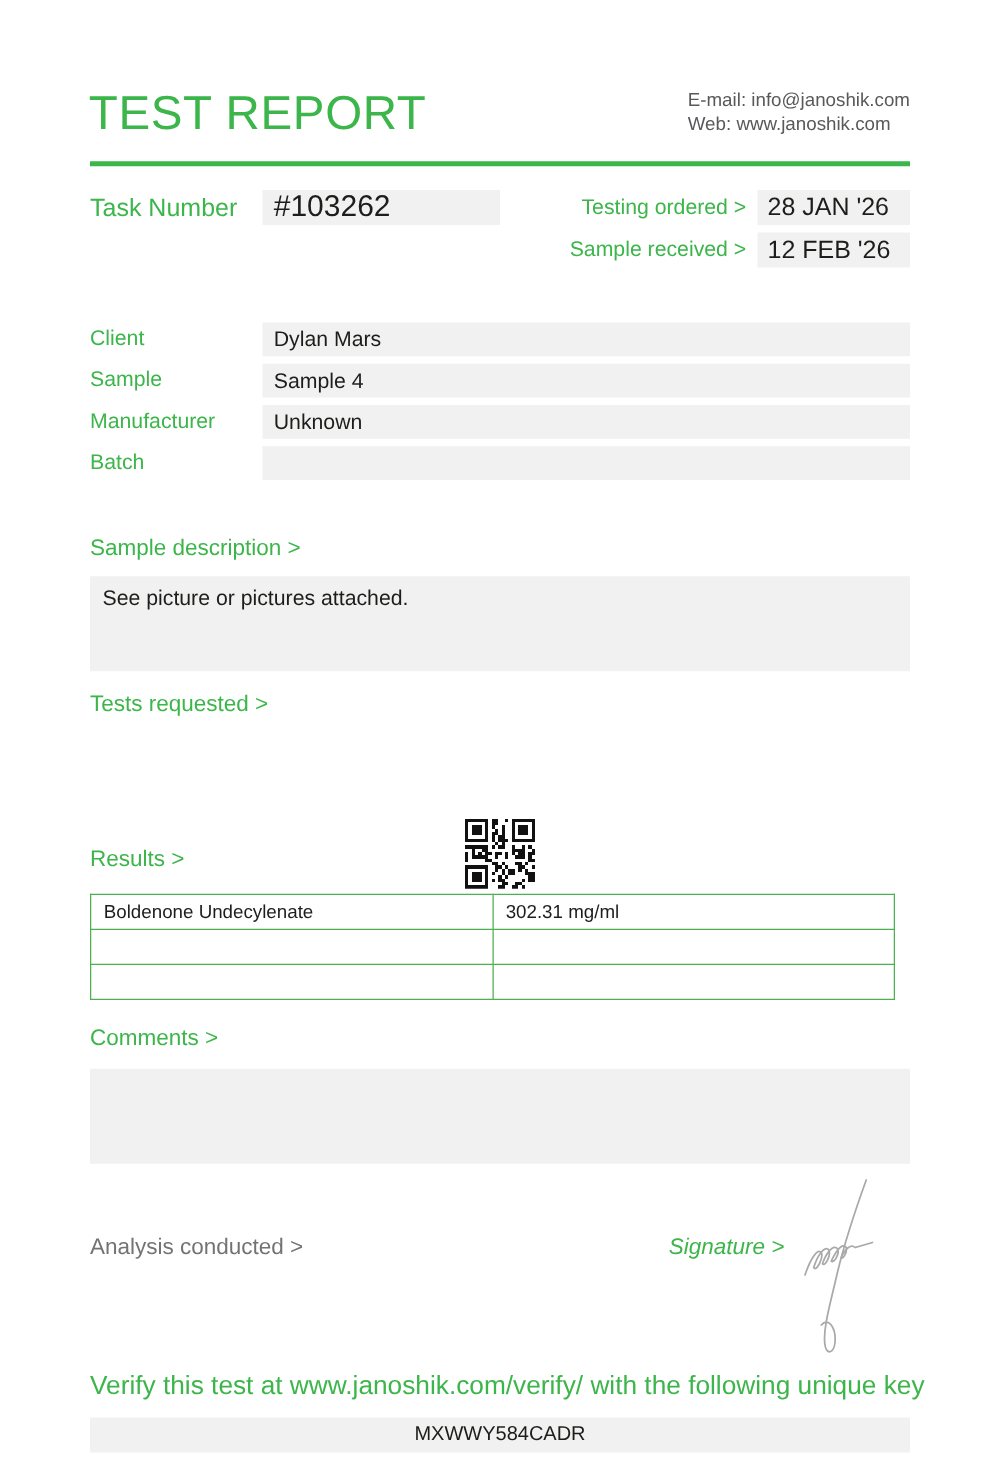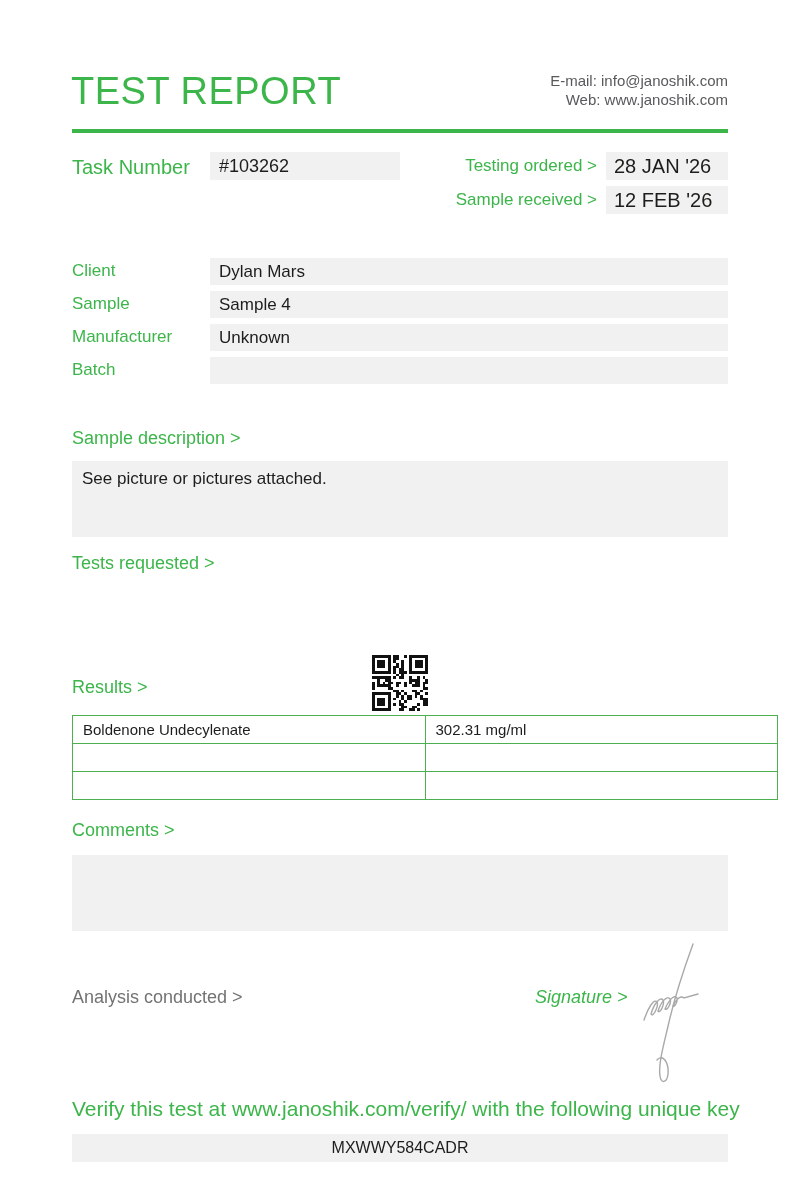--- a/index.html
+++ b/index.html
@@ -7,50 +7,50 @@
   body { font-family:"Liberation Sans", sans-serif; width:800px; }
   .page { position:relative; width:800px; height:1180px; background:#fff; overflow:hidden; }
 
   
   .report-title { position:absolute; left:71px; top:70px; font-size:38px; letter-spacing:.5px;
                   color:#3CB54A; font-weight:500; }
   .brand { position:absolute; left:344px; top:40px; width:125px; text-align:center; }
   .brand-icon { display:block; margin:0 auto 2px auto; }
   .brand-name { font-size:23px; font-weight:700; letter-spacing:1.5px; color:#58595B; }
   .brand-name .shik { color:#3CB54A; }
-  .contact { position:absolute; right:72px; top:71px; text-align:right; font-size:15px;
+  .contact { position:absolute; right:72px; top:71px; font-size:15px;
              line-height:19px; color:#58595B; }
   .rule { position:absolute; left:72px; right:72px; top:129px; height:4px; background:#3CB54A; }
   .gbox { background:#F1F1F1; color:#1D1D1B; }
 
   
   .task-label { position:absolute; left:72px; top:156px; font-size:20px; color:#3CB54A; }
   .task-box { position:absolute; left:210px; top:152px; width:190px; height:28px;
-              font-size:18px; line-height:28px; padding-left:9px; }
+              font-size:24px; line-height:28px; padding-left:9px; }
   .date-row { position:absolute; right:72px; display:flex; align-items:center; }
   .date-row.r1 { top:152px; } .date-row.r2 { top:186px; }
   .date-row .dlabel { font-size:17px; color:#3CB54A; margin-right:9px; white-space:nowrap; }
   .date-row .dbox { width:122px; height:28px; font-size:20px; line-height:28px; padding-left:8px; }
 
   
   .info-row { position:absolute; left:72px; right:72px; height:27px; }
   .info-row .flabel { position:absolute; left:0; top:3px; font-size:17px; color:#3CB54A; }
   .info-row .fbox { position:absolute; left:138px; right:0; top:0; height:27px;
                     font-size:17px; line-height:27px; padding-left:9px; }
 
   
   .sec-heading { position:absolute; left:72px; font-size:18px; color:#3CB54A; }
   .sec-box { position:absolute; left:72px; right:72px; font-size:17px; color:#1D1D1B;
              padding:8px 10px; line-height:19px; }
 
   
   .qr { position:absolute; left:372px; top:655px; width:56px; height:56px; }
   .qr svg { width:56px; height:56px; display:block; fill:#111; shape-rendering:crispEdges; }
   .results-table { position:absolute; left:72px; right:72px; top:715px;
-                   border-collapse:collapse; width:706px; }
+                   border-collapse:collapse; width:644px; }
   .results-table td { border:1.5px solid #4CAF50; height:28px; font-size:15px;
                       color:#1D1D1B; padding-left:10px; width:50%; }
 
   
   .analysis-label { position:absolute; left:72px; top:987px; font-size:18px; color:#737373; }
   .analysis-box { position:absolute; left:246px; top:982px; width:154px; height:29px;
                   font-size:20px; line-height:29px; padding-left:9px; }
   .sig-label { position:absolute; left:535px; top:987px; font-size:18px; color:#3CB54A;font-style:italic; }
   .sig-img { position:absolute; left:630px; top:938px; width:80px; height:152px; }
   .sig-img svg { width:80px; height:152px; display:block; }

